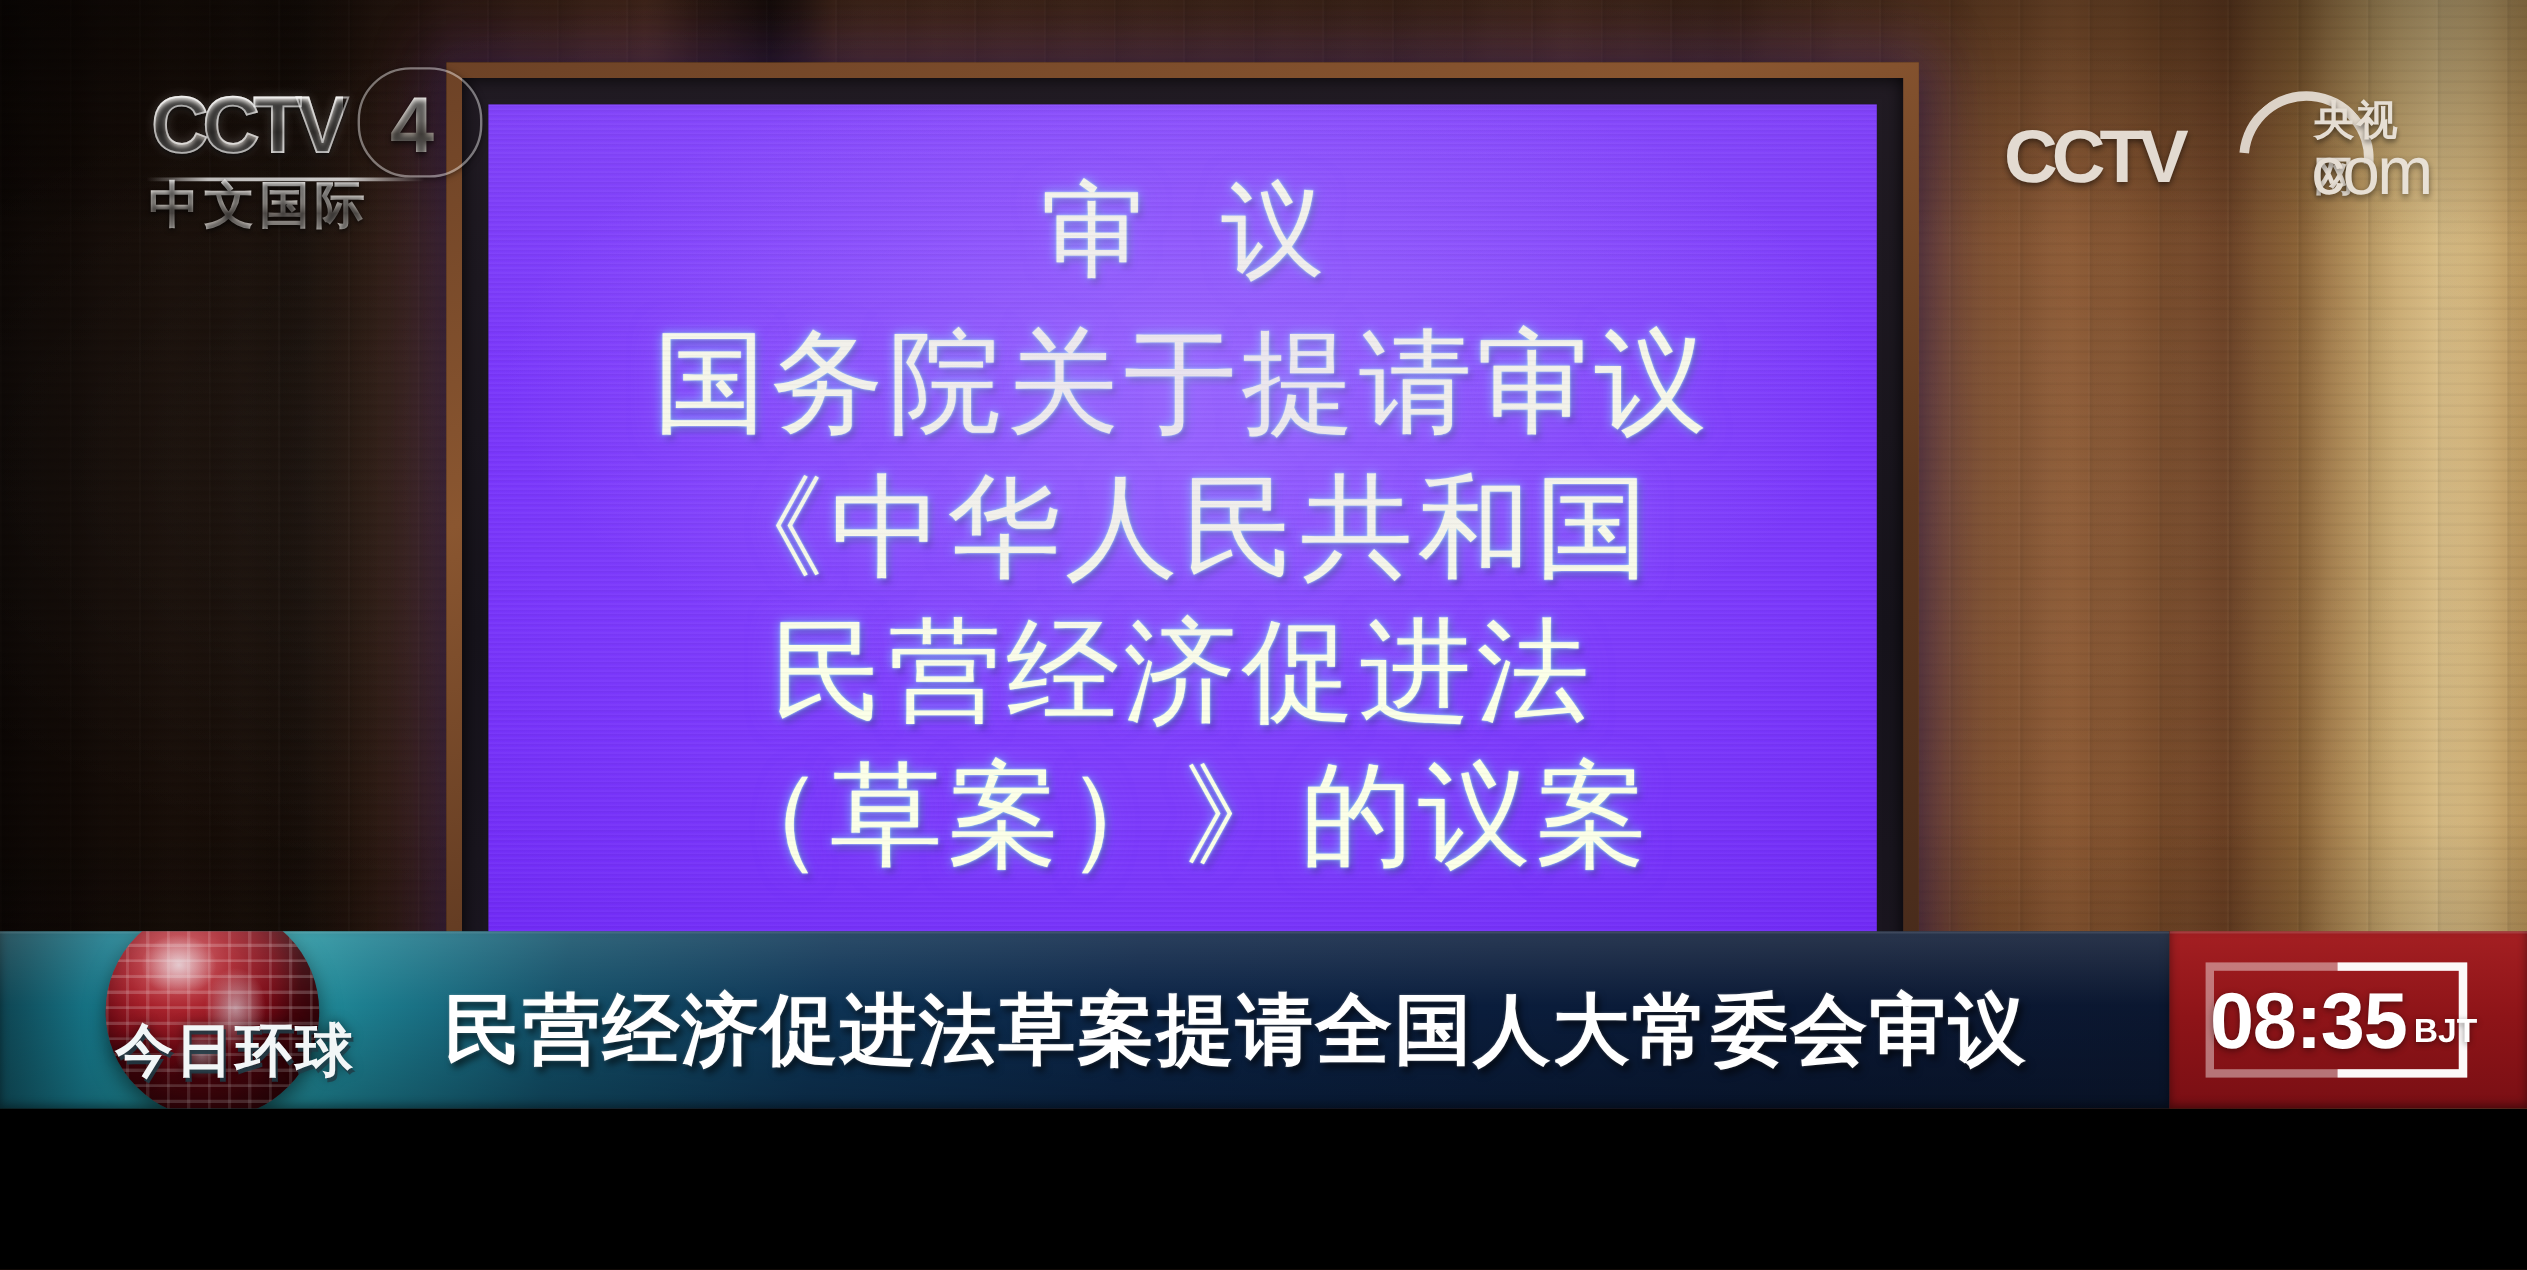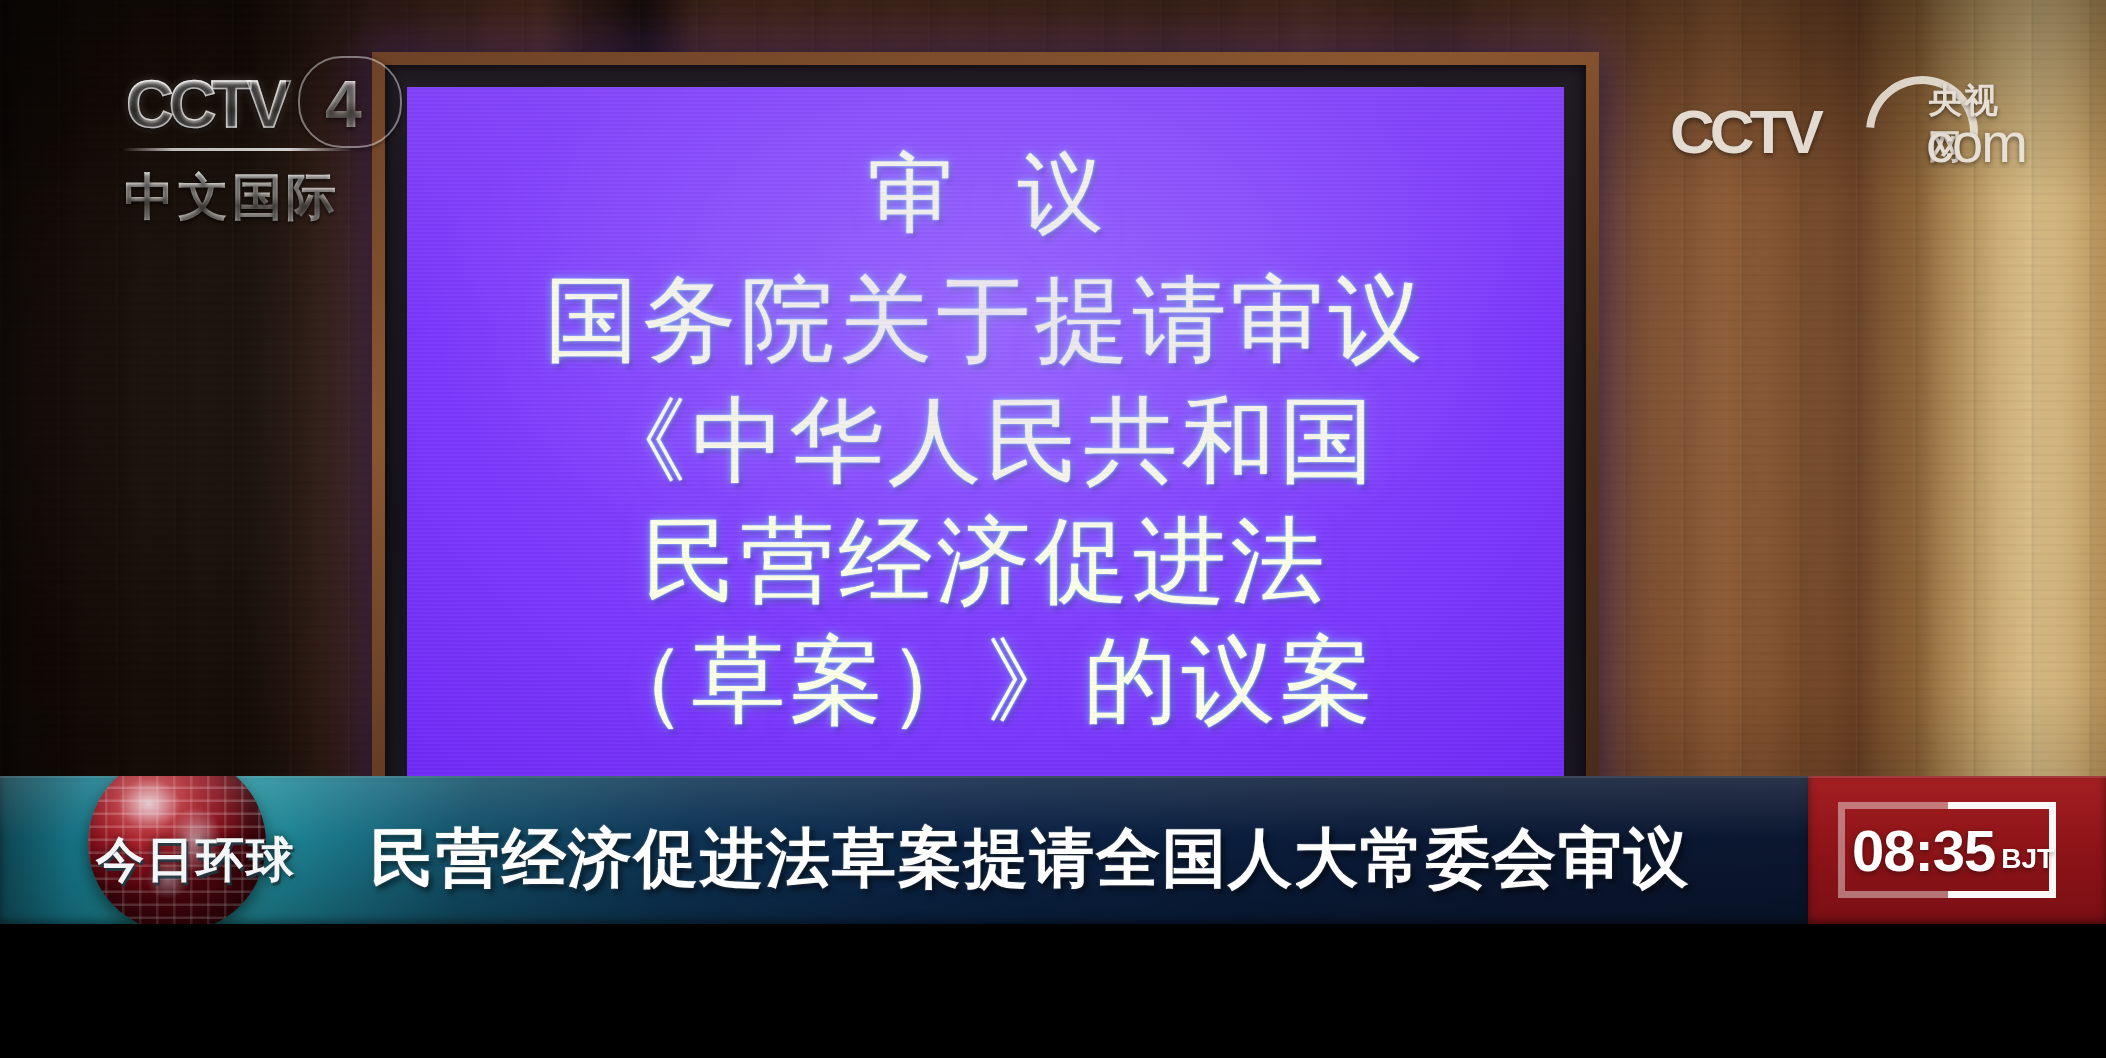--- a/index.html
+++ b/index.html
@@ -180,22 +180,22 @@
     background-clip:text;
     color:transparent;
     text-shadow:0 2px 4px rgba(0,0,0,.6);
   }
   .bug-underline{
     position:absolute;left:2px;top:96px;width:232px;height:3px;
     background:linear-gradient(90deg, rgba(255,255,255,0) 0%, rgba(255,255,255,.72) 22%, rgba(255,255,255,.80) 72%, rgba(255,255,255,0) 100%);
     border-radius:2px;
   }
   .bug-sub{
-    position:absolute;left:4px;top:112px;
-    font-size:50px; font-weight:bold; letter-spacing:4px;
+    position:absolute;left:4px;top:91px;
+    font-size:42px; font-weight:bold; letter-spacing:4px;
     font-family:Liberation Sans, sans-serif;
     background:linear-gradient(180deg,#ffffff 0%,#ded8d1 48%,#8e8680 62%,#f2ede7 86%);
     -webkit-background-clip:text;
     background-clip:text;
     color:transparent;
     text-shadow:0 2px 4px rgba(0,0,0,.68);
   }
 
   
   .watermark{
@@ -297,21 +297,21 @@
     content:"";
     position:absolute;
     left:16%;top:8%;width:66%;height:78%;
     background:
       radial-gradient(38% 26% at 28% 26%, rgba(230,235,240,.72) 0%, rgba(230,235,240,0) 70%),
       radial-gradient(30% 34% at 68% 52%, rgba(220,228,236,.58) 0%, rgba(220,228,236,0) 72%),
       radial-gradient(26% 20% at 44% 80%, rgba(215,224,233,.50) 0%, rgba(215,224,233,0) 72%);
   }
   .program-name{
     position:absolute;
-    left:96px; top:52px;
+    left:96px; top:68px;
     font-size:48px; font-weight:bold; letter-spacing:2px;
     font-family:"DejaVu Sans","Liberation Sans",sans-serif;
     color:#f2f6f7;
     text-shadow:2px 3px 0 rgba(30,60,70,.85), 0 0 10px rgba(0,0,0,.55);
     white-space:nowrap;
     z-index:3;
   }
   .headline{
     position:relative;
     margin-left:52px;
@@ -345,21 +345,21 @@
     position:absolute;
     left:140px; top:26px;
     width:108px; height:96px;
     border:7px solid rgba(255,255,255,.95);
     border-left:0;
     box-sizing:border-box;
   }
   .clock-time{
     position:relative;
     z-index:3;
-    font-size:58px;
+    font-size:66px;
     font-weight:bold;
     letter-spacing:-1px;
     font-family:"Liberation Sans","DejaVu Sans",sans-serif;
     color:#ffffff;
     text-shadow:0 2px 6px rgba(0,0,0,.45);
     margin-left:-8px;
   }
   .clock-tz{
     position:relative;
     z-index:3;

